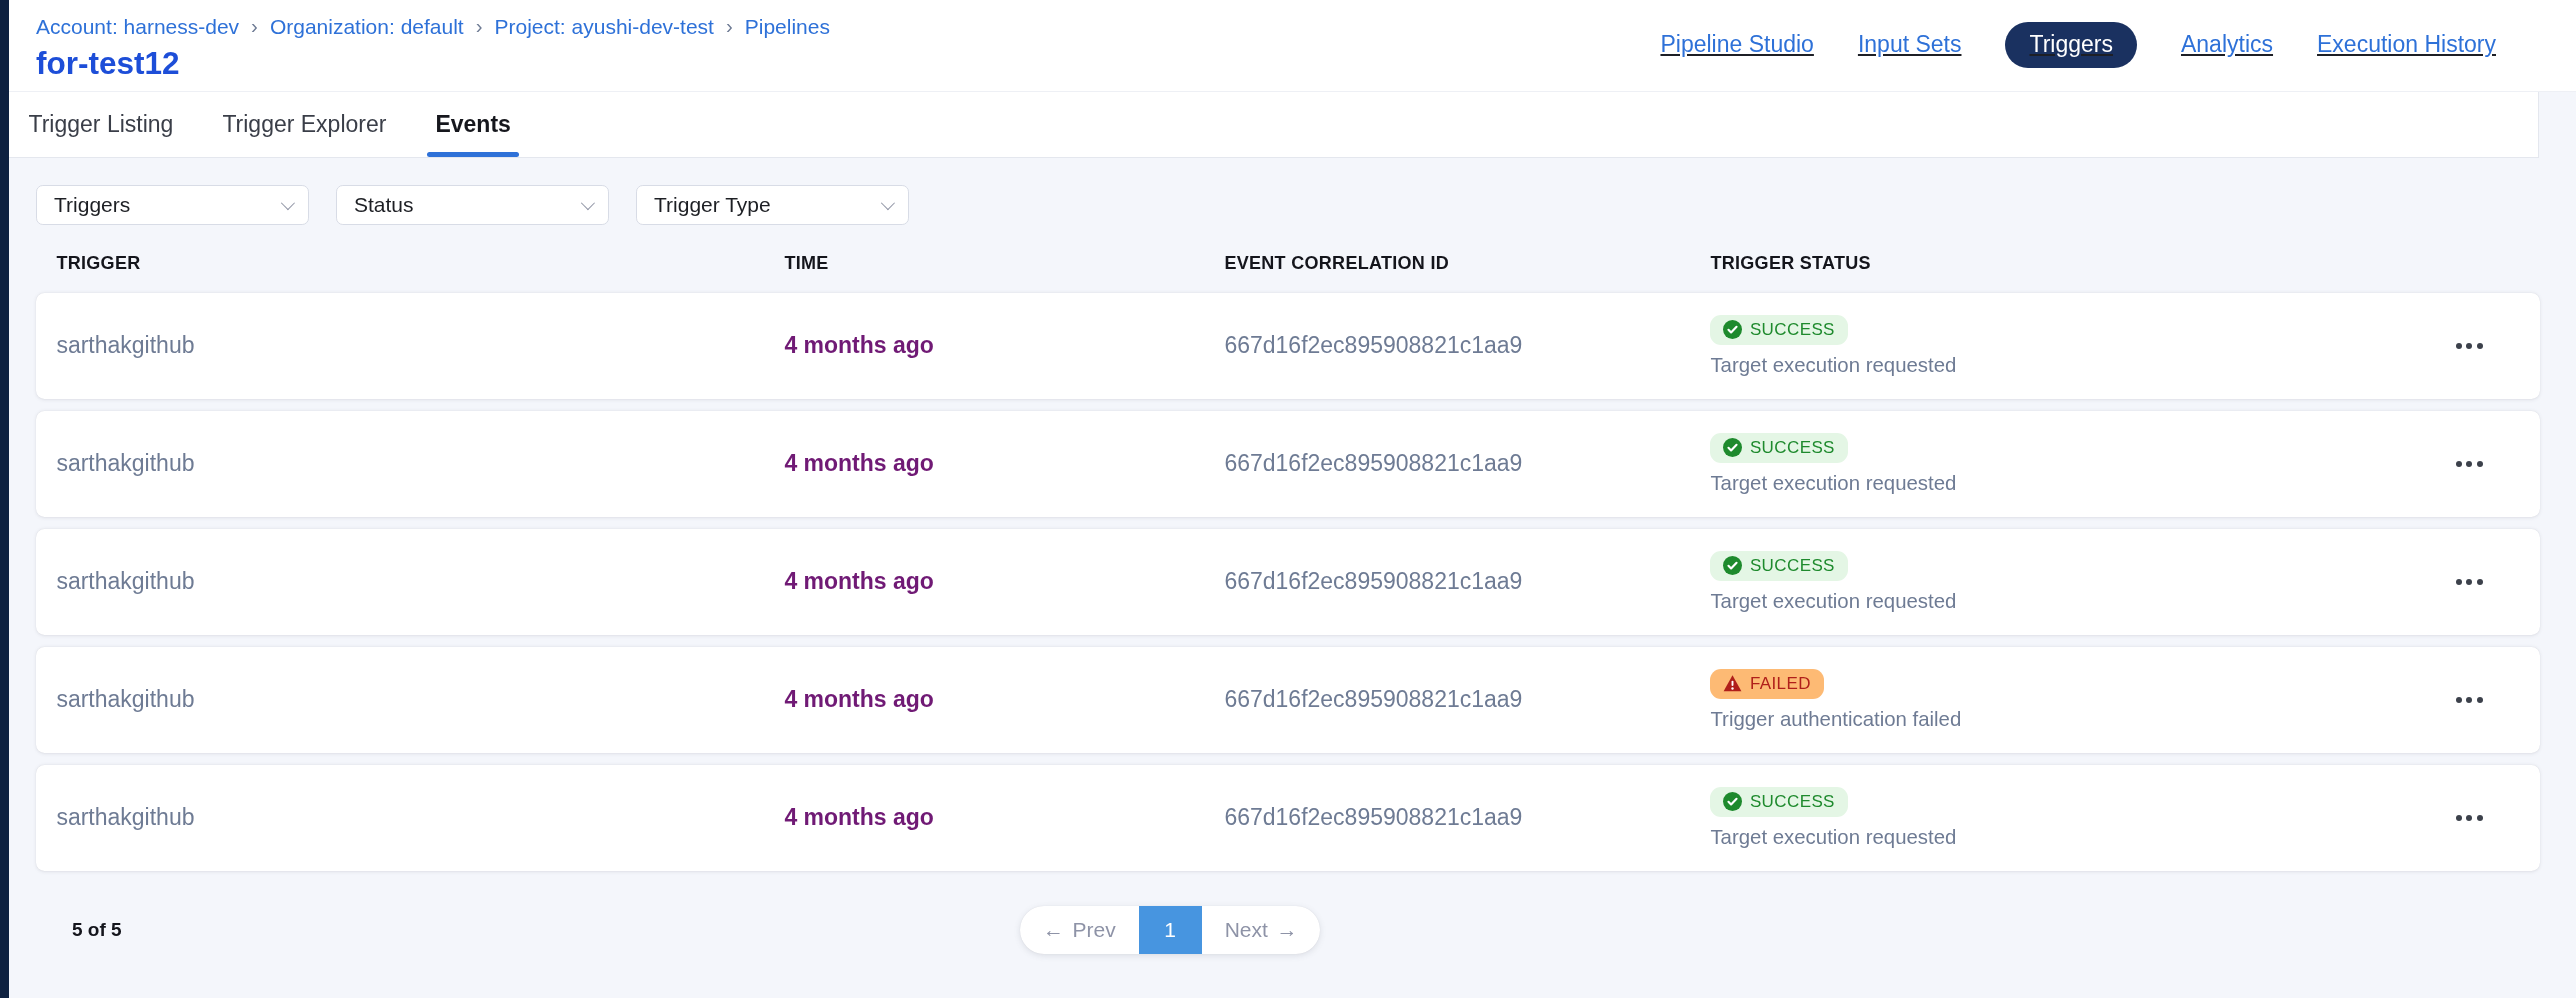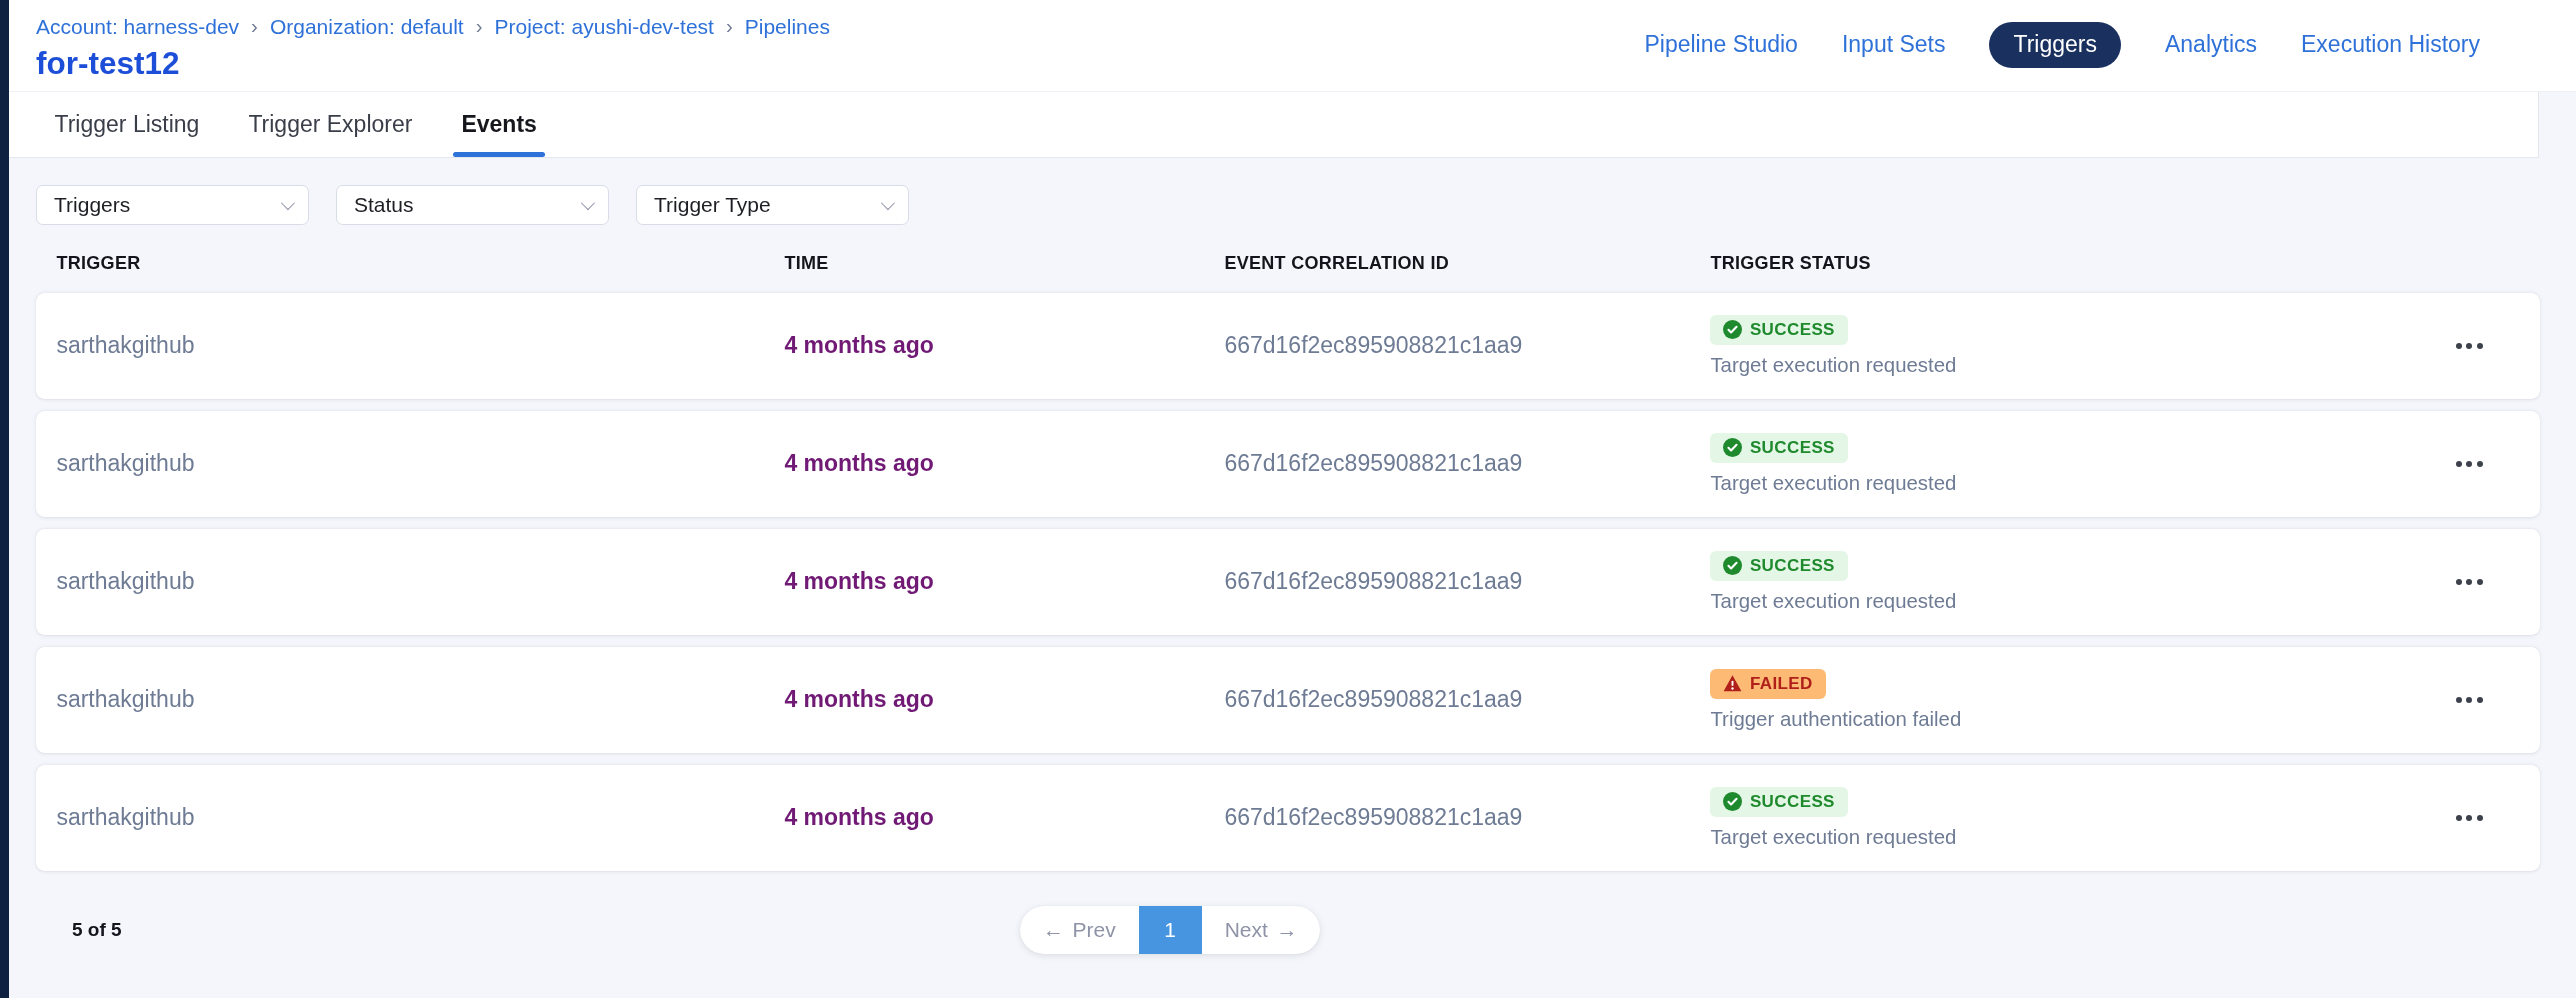--- a/index.html
+++ b/index.html
@@ -20,34 +20,34 @@
     background:#ffffff;
     padding:13.6px 0 8.5px 36px;
     position:relative;
     border-bottom:0.9px solid #eef0f5;
   }
   .breadcrumb { display:flex; align-items:center; gap:12px; font-size:21px; line-height:25.6px; }
   .breadcrumb a { color:#2e71d8; text-decoration:none; cursor:pointer; }
   .crumb-sep { color:#6e7b94; font-size:20.4px; }
   .page-title { margin-top:6px; font-size:31.5px; line-height:37px; font-weight:700; color:#1d4ed8; }
   .top-nav {
-    position:absolute; top:22px; right:96px;
-    display:flex; align-items:center; gap:44px;
+    position:absolute; top:22px; right:80px;
+    display:flex; align-items:center; gap:44px;text-decoration:underline;
   }
   .top-nav .nav-link {
     color:#2e71d8; font-size:23px; font-weight:500; text-decoration:none; cursor:pointer; white-space:nowrap;
   }
   .top-nav .nav-link.active {
     background:#1a3160; color:#ffffff; border-radius:851px; padding:9.4px 24px; font-weight:500;
   }
   
   .tabbar {
     background:#ffffff; height:66px; width:2539px;
     border-bottom:0.9px solid #e4e7ee; border-right:0.9px solid #e4e7ee;
-    display:flex; align-items:stretch; padding-left:46px; gap:32px;
+    display:flex; align-items:stretch; padding-left:20px; gap:32px;
   }
   .tab {
     position:relative; display:flex; align-items:center;
     font-size:23px; color:#3a3e48; cursor:pointer; padding:0 8.5px;
   }
   .tab.active { font-weight:700; color:#16171d; }
   .tab.active::after {
     content:""; position:absolute; left:0; right:0; bottom:0; height:4.3px;
     background:#2e71d8; border-radius:2.6px;
   }
@@ -78,22 +78,22 @@
     margin:8px 36px 12px; padding-left:20.4px; height:106px;
     background:#ffffff; border-radius:8.5px;
     box-shadow:0 0 0.9px rgba(40,41,61,0.10), 0 0.9px 3.4px rgba(96,97,112,0.14);
   }
   .cell-trigger { font-size:23px; color:#6e7b94; }
   .cell-time { font-size:23px; font-weight:600; color:#701a75; }
   .cell-id { font-size:23px; color:#6e7b94; }
   .cell-status { display:flex; flex-direction:column; align-items:flex-start; gap:8.5px; }
   .badge {
     display:inline-flex; align-items:flex-start; gap:7.7px;
-    padding:5.1px 12.8px; border-radius:6px;
-    font-size:17px; font-weight:700; letter-spacing:0.4px;
+    padding:5.1px 12.8px; border-radius:11px;
+    font-size:17px; font-weight:400; letter-spacing:0.4px;
   }
   .badge .b-icon { display:none; width:19px; height:19px; }
   .badge.success { background:#e4f6e5; color:#1e8a2d; }
   .badge.success .icon-success { display:inline-flex; }
   .badge.failed { background:#fdba74; color:#b01f1a; }
   .badge.failed .icon-failed { display:inline-flex; }
   .status-detail { font-size:20.4px; color:#6e7b94; }
   .cell-menu { justify-self:end; margin-right:49px; }
   .menu-btn {
     display:flex; gap:4.3px; align-items:center; padding:8.5px; cursor:pointer; border:none; background:transparent;

